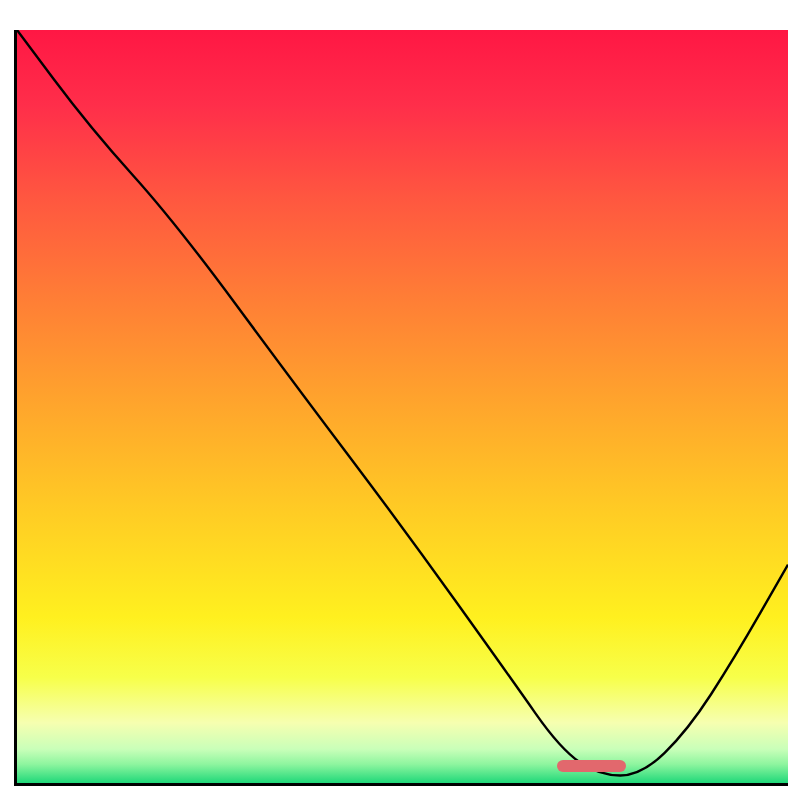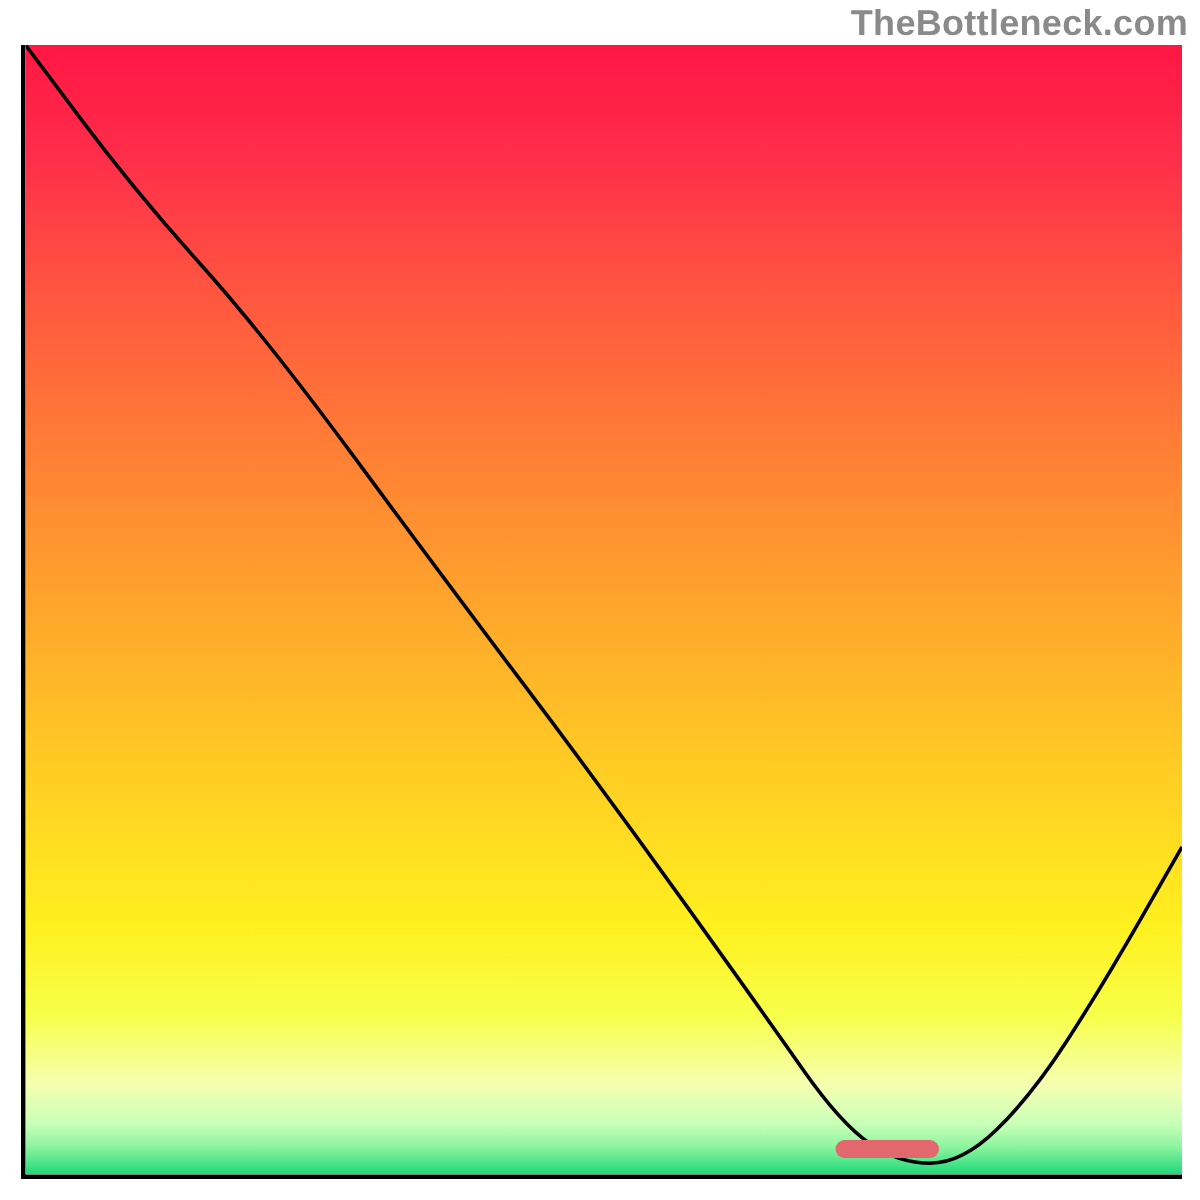--- a/index.html
+++ b/index.html
@@ -49,21 +49,20 @@
     position: absolute;
     height: 12px;
     border-radius: 6px;
     background: #e2686d;
   }
 </style>
 </head>
 <body>
 
 <div class="wrap">
-  <div class="watermark">TheBottleneck.com</div>
 
   <div class="plot">
 
     <svg class="gradient" viewBox="0 0 100 100" preserveAspectRatio="none">
       <defs>
         <linearGradient id="bg" x1="0" y1="0" x2="0" y2="1">
             <stop offset="0.00%" stop-color="#ff1744"></stop>
             <stop offset="10.00%" stop-color="#ff2e4a"></stop>
             <stop offset="22.00%" stop-color="#ff5640"></stop>
             <stop offset="35.00%" stop-color="#ff7c36"></stop>

